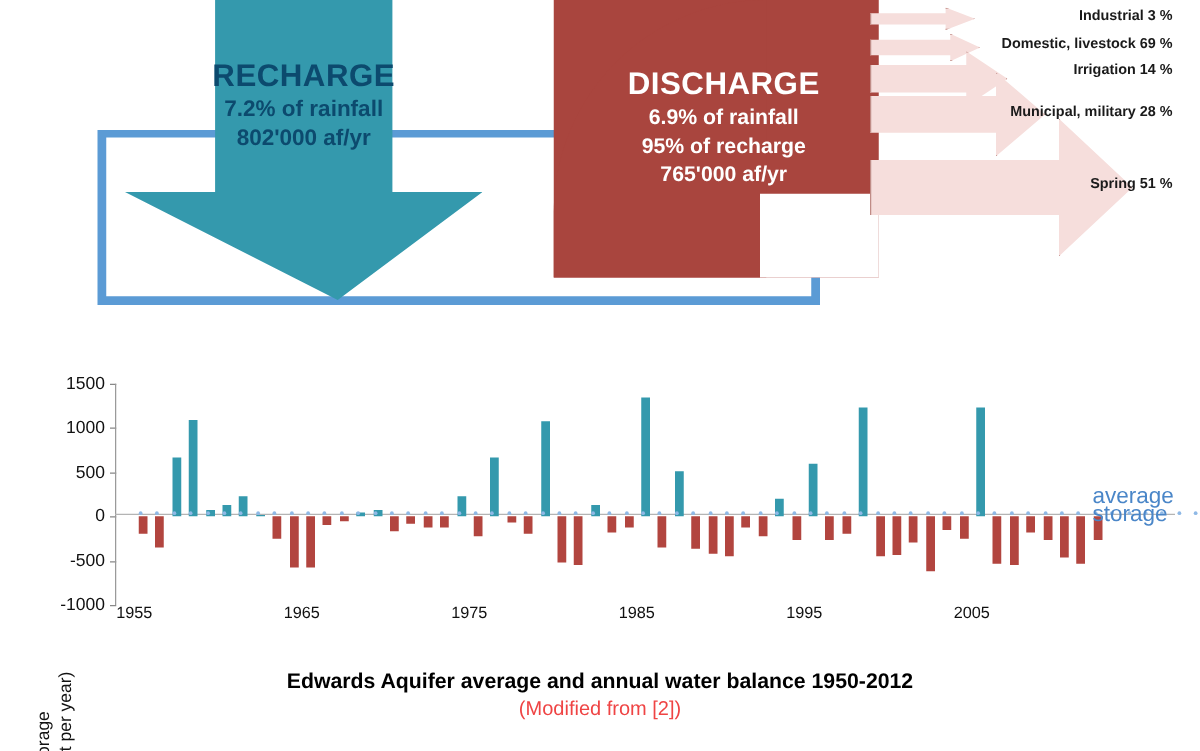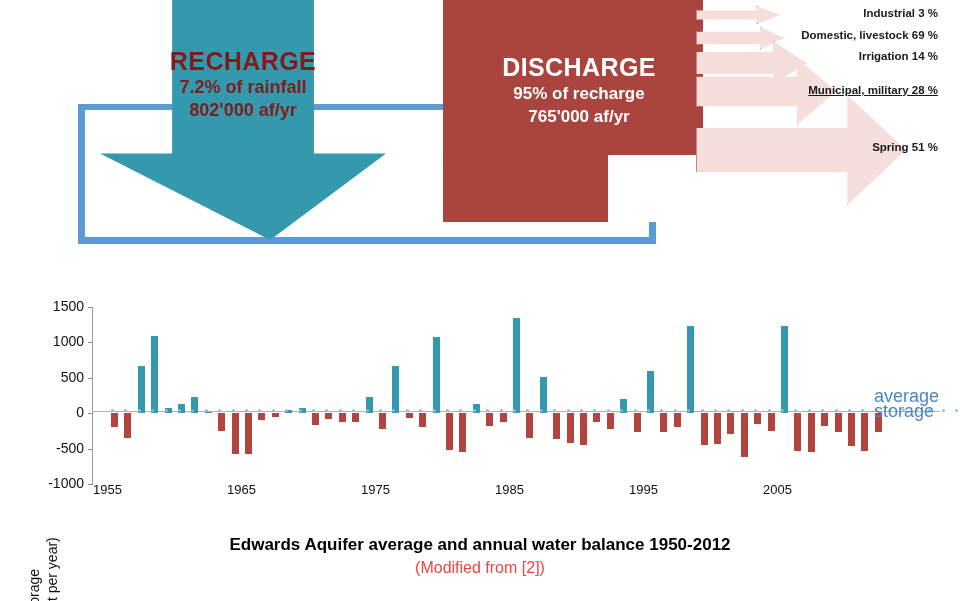--- a/index.html
+++ b/index.html
@@ -25,21 +25,21 @@
   }
 
   .recharge-arrow{
     position:absolute;left:100px;top:0px;width:286px;height:240px;
     background:#3499AD;
     -webkit-clip-path:polygon(25.2% 0, 74.8% 0, 74.8% 64%, 100% 64%, 59.5% 100%, 0 64%, 25.2% 64%);
     clip-path:polygon(25.2% 0, 74.8% 0, 74.8% 64%, 100% 64%, 59.5% 100%, 0 64%, 25.2% 64%);
   }
   .recharge-text{
     position:absolute;left:100px;top:46px;width:286px;
-    text-align:center;color:#7f1d1d;pointer-events:none;
+    text-align:center;color:#0c4a6e;pointer-events:none;
   }
   .recharge-text .big{font-size:25px;font-weight:bold;letter-spacing:.4px;line-height:30px;}
   .recharge-text .sm{font-size:18px;font-weight:bold;line-height:23px;}
 
   
   .discharge-body{
     position:absolute;left:443px;top:0px;width:260px;height:222px;
     background:#A9453E;
     border-top-right-radius:0;
     border-top-left-radius:0;
@@ -76,21 +76,21 @@
     -webkit-clip-path:polygon(0 28%,72% 28%,72% 0,100% 50%,72% 100%,72% 72%,0 72%);
     clip-path:polygon(0 28%,72% 28%,72% 0,100% 50%,72% 100%,72% 72%,0 72%);}
   .out5{left:696px;top:95px;width:210px;height:110px;
     -webkit-clip-path:polygon(0 30%,72% 30%,72% 0,100% 50%,72% 100%,72% 70%,0 70%);
     clip-path:polygon(0 30%,72% 30%,72% 0,100% 50%,72% 100%,72% 70%,0 70%);}
 
   .out-label{position:absolute;font-size:11.5px;font-weight:bold;color:#1a1a1a;white-space:nowrap;text-align:right;}
   .lbl1{left:790px;top:7px;width:148px;}
   .lbl2{left:760px;top:29px;width:178px;}
   .lbl3{left:790px;top:50px;width:148px;}
-  .lbl4{left:760px;top:84px;width:178px;text-decoration:underline;}
+  .lbl4{left:760px;top:84px;width:178px;}
   .lbl5{left:790px;top:141px;width:148px;}
 
   .avg-storage-line{
     position:absolute;left:86px;top:255px;white-space:nowrap;
   }
   .avg-storage-line .ttl{
     font-size:19px;font-weight:bold;color:#4A86C8;letter-spacing:.2px;
   }
   .avg-storage-line .sub{
     font-size:14px;font-weight:bold;color:#4A86C8;margin-left:6px;
@@ -141,20 +141,21 @@
     <div class="recharge-arrow"></div>
 
     <div class="recharge-text">
       <div class="big">RECHARGE</div>
       <div class="sm">7.2% of rainfall</div>
       <div class="sm">802'000 af/yr</div>
     </div>
 
     <div class="discharge-text">
       <div class="big">DISCHARGE</div>
+      <div class="sm">6.9% of rainfall</div>
       <div class="sm">95% of recharge</div>
       <div class="sm">765'000 af/yr</div>
     </div>
 
     <div class="outflow out1"></div>
     <div class="outflow out2"></div>
     <div class="outflow out3"></div>
     <div class="outflow out4"></div>
     <div class="outflow out5"></div>
 

